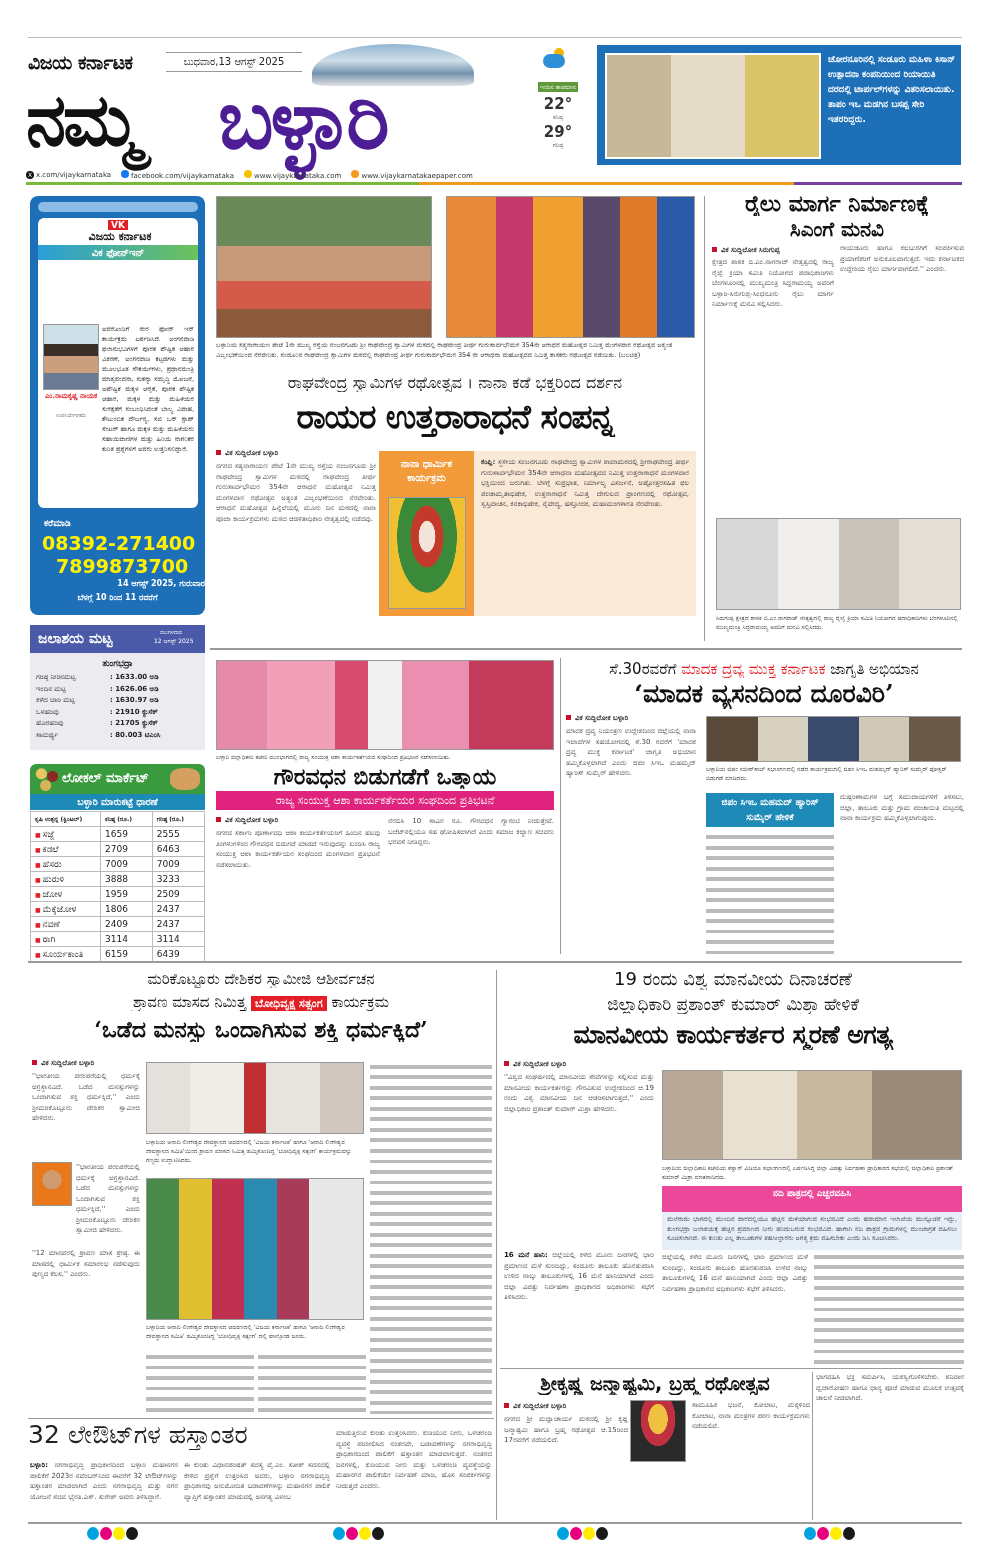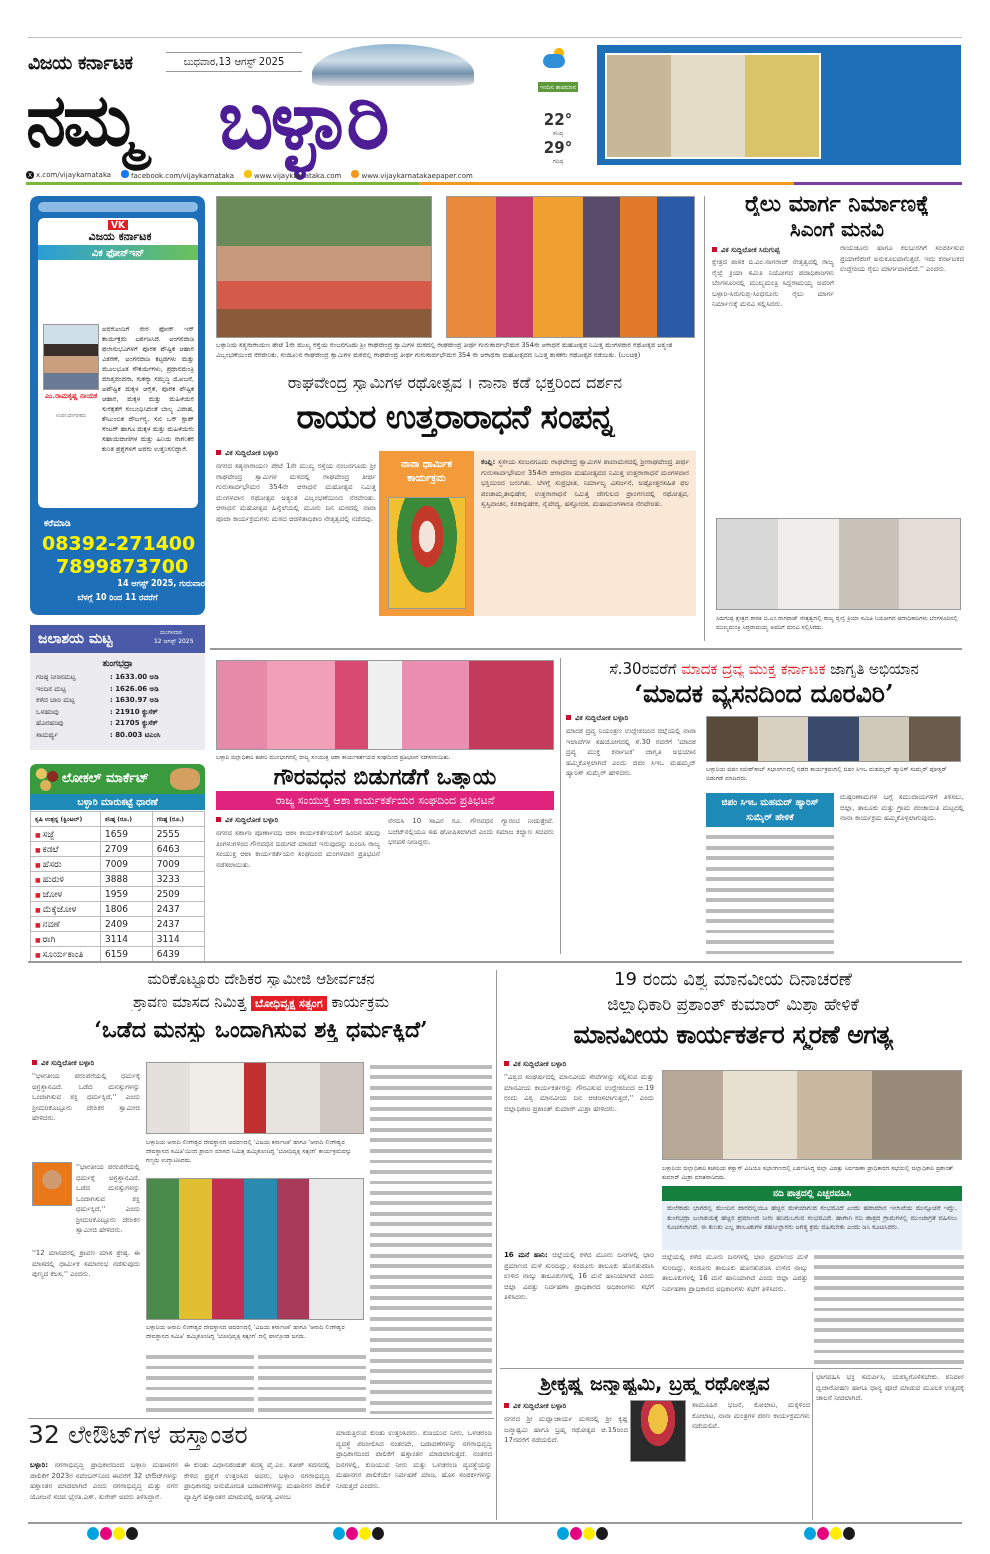--- a/index.html
+++ b/index.html
@@ -27,36 +27,37 @@
 <div class="abs" style="left:312px;top:44px;width:162px;height:42px;background:linear-gradient(180deg,#7fa9c9 0%,#c7d9e4 40%,#5c7fa0 70%,#ddd 100%);border-radius:50% 50% 10% 10%/70% 70% 10% 10%;opacity:.85"></div>
 <div class="abs" style="left:26px;top:75px;font-size:72px;font-weight:bold;color:#111;line-height:90px;letter-spacing:-3px">ನಮ್ಮ</div>
 <div class="abs" style="left:218px;top:75px;font-size:82px;font-weight:bold;color:#4c1d95;line-height:90px;letter-spacing:-3px">ಬಳ್ಳಾರಿ</div>
 
 <div class="abs" style="left:538px;top:48px;width:40px;text-align:center">
   <div style="position:relative;height:26px">
     <div style="position:absolute;left:16px;top:0;width:10px;height:10px;border-radius:50%;background:#f7b500"></div>
     <div style="position:absolute;left:5px;top:6px;width:22px;height:14px;border-radius:8px;background:#2f8ed8"></div>
   </div>
   <div style="font-size:6px;background:#5e9a3a;color:#fff;margin-top:8px;line-height:8px;padding:1px 0">ಇಂದಿನ ತಾಪಮಾನ</div>
-  <div style="font-size:15px;font-weight:bold;color:#333;margin-top:19px">22°</div>
+  <div style="font-size:15px;font-weight:bold;color:#333;margin-top:3px">22°</div>
   <div style="font-size:6px;color:#555">ಕನಿಷ್ಠ</div>
   <div style="font-size:15px;font-weight:bold;color:#333;margin-top:2px">29°</div>
   <div style="font-size:6px;color:#555">ಗರಿಷ್ಠ</div>
 </div>
 
 <div class="abs" style="left:26px;top:170px;display:flex;gap:10px;font-size:7px;color:#333;align-items:center;white-space:nowrap">
   <span><span style="display:inline-block;width:8px;height:8px;border-radius:50%;background:#111;color:#fff;font-size:6px;text-align:center;line-height:8px;margin-right:2px">X</span><span>x.com/vijaykarnataka</span></span>
   <span><span style="display:inline-block;width:8px;height:8px;border-radius:50%;background:#1877f2;margin-right:2px"></span><span>facebook.com/vijaykarnataka</span></span>
   <span><span style="display:inline-block;width:8px;height:8px;border-radius:50%;background:#f5c400;margin-right:2px"></span><span>www.vijaykarnataka.com</span></span>
   <span><span style="display:inline-block;width:8px;height:8px;border-radius:50%;background:#f39a1e;margin-right:2px"></span><span>www.vijaykarnatakaepaper.com</span></span>
 </div>
 <div class="abs" style="left:26px;top:182px;width:936px;height:3px;background:linear-gradient(90deg,#7bb83a 0 42%,#f39a1e 42% 82%,#7a3fa0 82%)"></div>
 
 <div class="abs" style="left:597px;top:45px;width:364px;height:120px;background:#1d6fb8;border:1px solid #1d6fb8">
   <div class="photo" style="left:7px;top:7px;width:216px;height:106px;background:linear-gradient(90deg,#c8b89a 0 30%,#e5dcc8 30% 65%,#d9c46a 65% 100%);border:2px solid #fff"></div>
+  <div class="abs" style="left:230px;top:6px;width:128px;color:#fff;font-size:9px;line-height:15px;font-weight:bold">ಚೋರನೂರಿನಲ್ಲಿ ಸಂಡೂರು ಮಹಿಳಾ ಕಿಸಾನ್ ಉತ್ಪಾದನಾ ಕಂಪನಿಯಿಂದ ರಿಯಾಯಿತಿ ದರದಲ್ಲಿ ಟಾರ್ಪಲ್‌ಗಳನ್ನು ವಿತರಿಸಲಾಯಿತು. ತಾಪಂ ಇಒ ಮಡಗಿನ ಬಸಪ್ಪ ಸೇರಿ ಇತರರಿದ್ದರು.</div>
 </div>
 
 <div class="abs" style="left:30px;top:196px;width:175px;height:419px;background:#1d6fb8;border-radius:8px">
   <div class="abs" style="left:8px;top:6px;width:160px;height:10px;border-radius:5px;background:#8cbce6"></div>
   <div class="abs" style="left:8px;top:22px;width:160px;height:290px;background:#fff;border-radius:6px"></div>
   <div class="abs" style="left:78px;top:24px;background:#e31e24;color:#fff;font-size:9px;font-weight:bold;padding:0 3px">VK</div>
   <div class="abs" style="left:35px;top:34px;width:110px;text-align:center;font-size:11px;font-weight:bold;color:#111">ವಿಜಯ ಕರ್ನಾಟಕ</div>
   <div class="abs" style="left:8px;top:49px;width:160px;height:15px;background:linear-gradient(90deg,#2b9ed8,#6cc25a);color:#fff;text-align:center;font-size:10px;font-weight:bold;line-height:15px">ವಿಕ ಫೋನ್‌ಇನ್</div>
   <div class="photo" style="left:13px;top:128px;width:56px;height:66px;background:linear-gradient(180deg,#cfdfe8 0 30%,#3a2f28 30% 48%,#c99f7e 48% 75%,#6b7a94 75%)"></div>
   <div class="abs" style="left:10px;top:196px;width:62px;text-align:center;font-size:7px;font-weight:bold;color:#e31e24;line-height:9px">ಎಂ.ರಾಮಕೃಷ್ಣ ನಾಯಕ</div>
@@ -238,21 +239,21 @@
 <div class="rule" style="left:496px;top:970px;width:1px;height:550px"></div>
 
 <div class="abs hl" style="left:500px;top:968px;width:466px;font-size:18px;font-family:'DejaVu Sans',sans-serif">19 ರಂದು ವಿಶ್ವ ಮಾನವೀಯ ದಿನಾಚರಣೆ</div>
 <div class="abs hl" style="left:500px;top:994px;width:466px;font-size:17px;font-family:'DejaVu Sans',sans-serif">ಜಿಲ್ಲಾಧಿಕಾರಿ ಪ್ರಶಾಂತ್ ಕುಮಾರ್ ಮಿಶ್ರಾ ಹೇಳಿಕೆ</div>
 <div class="abs hl" style="left:500px;top:1020px;width:466px;font-size:25px;font-weight:bold;letter-spacing:-0.5px">ಮಾನವೀಯ ಕಾರ್ಯಕರ್ತರ ಸ್ಮರಣೆ ಅಗತ್ಯ</div>
 <div class="abs byline" style="left:504px;top:1060px"><span class="sq"></span><span>ವಿಕ ಸುದ್ದಿಲೋಕ ಬಳ್ಳಾರಿ</span></div>
 <div class="abs txt" style="left:504px;top:1072px;width:150px;height:176px">''ವಿಶ್ವದ ಸಂಘರ್ಷದಲ್ಲಿ ಮಾನವೀಯ ಸೇವೆಗಳನ್ನು ಸಲ್ಲಿಸುವ ಮತ್ತು ಮಾನವೀಯ ಕಾರ್ಯಕರ್ತರನ್ನು ಗೌರವಿಸುವ ಉದ್ದೇಶದಿಂದ ಆ.19 ರಂದು ವಿಶ್ವ ಮಾನವೀಯ ದಿನ ಆಚರಿಸಲಾಗುತ್ತದೆ,'' ಎಂದು ಜಿಲ್ಲಾಧಿಕಾರಿ ಪ್ರಶಾಂತ್ ಕುಮಾರ್ ಮಿಶ್ರಾ ಹೇಳಿದರು.</div>
 <div class="photo" style="left:662px;top:1070px;width:300px;height:90px;background:linear-gradient(90deg,#b8a898 0 20%,#e8e0d0 20% 45%,#c8b8a0 45% 70%,#9a8a7a 70%)"></div>
 <div class="abs cap" style="left:662px;top:1163px;width:302px;height:20px;font-size:6px;line-height:9px">ಬಳ್ಳಾರಿಯ ಜಿಲ್ಲಾಧಿಕಾರಿ ಕಚೇರಿಯ ಕೆಸ್ವಾನ್ ವಿಡಿಯೊ ಸಭಾಂಗಣದಲ್ಲಿ ಏರ್ಪಡಿಸಿದ್ದ ಜಿಲ್ಲಾ ವಿಪತ್ತು ನಿರ್ವಹಣಾ ಪ್ರಾಧಿಕಾರದ ಸಭೆಯಲ್ಲಿ ಜಿಲ್ಲಾಧಿಕಾರಿ ಪ್ರಶಾಂತ್ ಕುಮಾರ್ ಮಿಶ್ರಾ ಮಾತನಾಡಿದರು.</div>
 <div class="abs" style="left:662px;top:1186px;width:300px;height:64px;background:#e6eef7">
-  <div style="height:15px;background:#15803d;color:#fff;font-size:9px;font-weight:bold;text-align:center;line-height:15px">ನದಿ ಪಾತ್ರದಲ್ಲಿ ಎಚ್ಚರವಹಿಸಿ</div>
+  <div style="height:26px;background:#ec4899;color:#fff;font-size:9px;font-weight:bold;text-align:center;line-height:15px">ನದಿ ಪಾತ್ರದಲ್ಲಿ ಎಚ್ಚರವಹಿಸಿ</div>
   <div class="txt" style="padding:3px 5px;height:48px;font-size:6.5px;line-height:9.5px">ಮಲೆನಾಡು ಭಾಗದಲ್ಲಿ ಮುಂದಿನ ವಾರದಲ್ಲಿಯೂ ಹೆಚ್ಚಿನ ಮಳೆಯಾಗುವ ಸಂಭವವಿದೆ ಎಂದು ಹವಾಮಾನ ಇಲಾಖೆಯ ಮುನ್ಸೂಚನೆ ಇದ್ದು, ತುಂಗಭದ್ರಾ ಜಲಾಶಯಕ್ಕೆ ಹೆಚ್ಚಿನ ಪ್ರಮಾಣದ ನೀರು ಹರಿದುಬರುವ ಸಂಭವವಿದೆ. ಹಾಗಾಗಿ ನದಿ ಪಾತ್ರದ ಗ್ರಾಮಗಳಲ್ಲಿ ಮುಂಜಾಗ್ರತೆ ವಹಿಸಲು ಸೂಚಿಸಲಾಗಿದೆ. ಈ ಕುರಿತು ಎಲ್ಲ ತಾಲೂಕುಗಳ ತಹಸೀಲ್ದಾರರು ಅಗತ್ಯ ಕ್ರಮ ವಹಿಸಬೇಕು ಎಂದು ಡಿಸಿ ಸೂಚಿಸಿದರು.</div>
 </div>
 <div class="abs txt" style="left:504px;top:1250px;width:150px;height:114px"><b style="color:#111">16 ಮನೆ ಹಾನಿ:</b> <span>ಜಿಲ್ಲೆಯಲ್ಲಿ ಕಳೆದ ಮೂರು ದಿನಗಳಲ್ಲಿ ಭಾರಿ ಪ್ರಮಾಣದ ಮಳೆ ಸುರಿದಿದ್ದು, ಸಂಡೂರು ತಾಲೂಕು ಹೊರತುಪಡಿಸಿ ಉಳಿದ ನಾಲ್ಕು ತಾಲೂಕುಗಳಲ್ಲಿ 16 ಮನೆ ಹಾನಿಯಾಗಿದೆ ಎಂದು ಜಿಲ್ಲಾ ವಿಪತ್ತು ನಿರ್ವಹಣಾ ಪ್ರಾಧಿಕಾರದ ಅಧಿಕಾರಿಗಳು ಸಭೆಗೆ ತಿಳಿಸಿದರು.</span></div>
 <div class="abs txt" style="left:662px;top:1252px;width:146px;height:112px">ಜಿಲ್ಲೆಯಲ್ಲಿ ಕಳೆದ ಮೂರು ದಿನಗಳಲ್ಲಿ ಭಾರಿ ಪ್ರಮಾಣದ ಮಳೆ ಸುರಿದಿದ್ದು, ಸಂಡೂರು ತಾಲೂಕು ಹೊರತುಪಡಿಸಿ ಉಳಿದ ನಾಲ್ಕು ತಾಲೂಕುಗಳಲ್ಲಿ 16 ಮನೆ ಹಾನಿಯಾಗಿದೆ ಎಂದು ಜಿಲ್ಲಾ ವಿಪತ್ತು ನಿರ್ವಹಣಾ ಪ್ರಾಧಿಕಾರದ ಅಧಿಕಾರಿಗಳು ಸಭೆಗೆ ತಿಳಿಸಿದರು.</div>
 <div class="abs txt txtlines" style="left:814px;top:1252px;width:150px;height:112px"></div>
 
 <div class="rule" style="left:500px;top:1368px;width:462px;height:1px"></div>
 
 <div class="abs hl" style="left:500px;top:1372px;width:310px;font-size:19px;font-family:'DejaVu Sans',sans-serif;font-weight:bold">ಶ್ರೀಕೃಷ್ಣ ಜನ್ಮಾಷ್ಟಮಿ, ಬ್ರಹ್ಮ ರಥೋತ್ಸವ</div>
 <div class="abs byline" style="left:504px;top:1402px"><span class="sq"></span><span>ವಿಕ ಸುದ್ದಿಲೋಕ ಬಳ್ಳಾರಿ</span></div>

